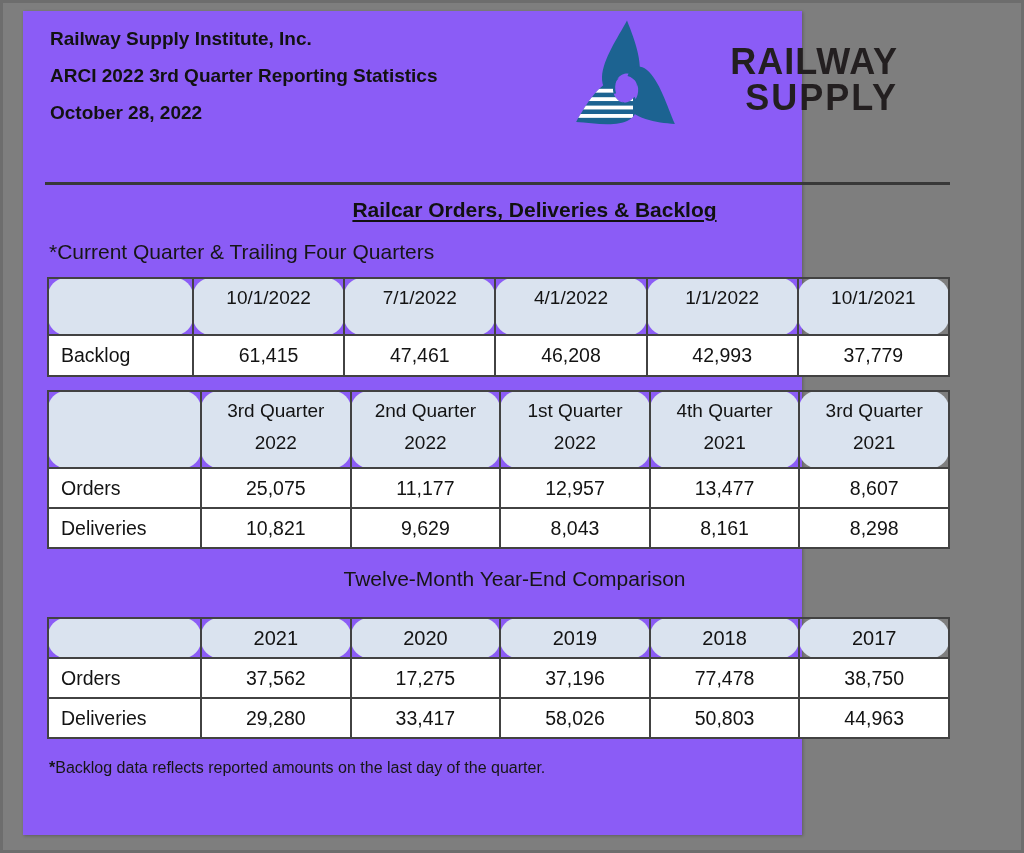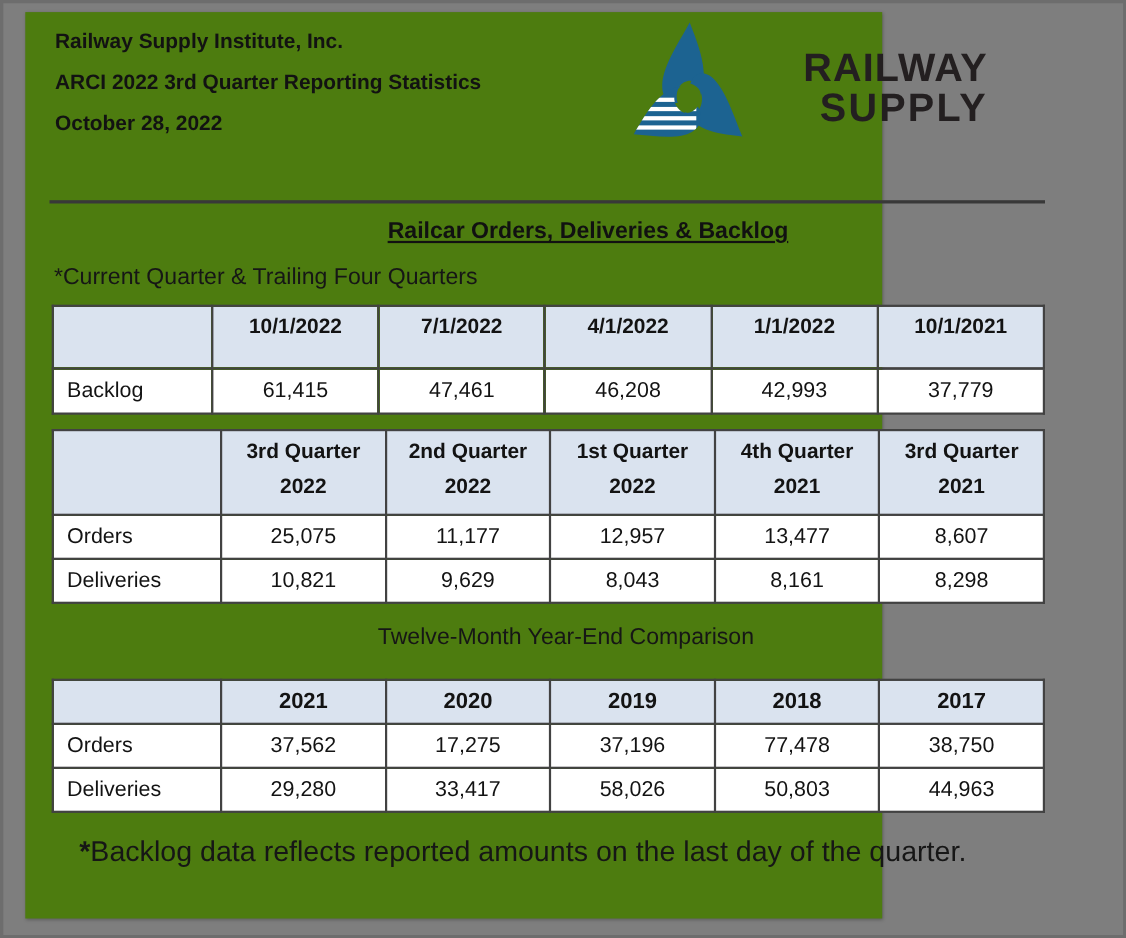--- a/index.html
+++ b/index.html
@@ -12,21 +12,21 @@
     overflow:hidden;
   }
   .frame {
     position:absolute; inset:0;
     box-shadow: inset 0 0 0 3px #6d6d6d;
   }
   .page {
     position:absolute;
     left:23px; top:11px;
     width:779px; height:824px;
-    background:#4d7c0f;
+    background:#8b5cf6;
     box-shadow: 1px 1px 3px rgba(0,0,0,0.25);
   }
 
   
   .letterhead {
     position:absolute; left:27px; top:9px;
     font-size:19px; font-weight:bold; line-height:37px; color:#121212;
   }
 
   
@@ -59,42 +59,42 @@
     font-size:21px; color:#161616;
   }
 
   table {
     position:absolute; left:24px;
     width:903px;
     border-collapse:collapse; table-layout:fixed;
     font-size:19.5px; color:#131313;
   }
   th, td { border:2px solid #424242; overflow:hidden; }
-  th { background:#dae3ef; font-weight:bold; text-align:center; }
+  th { background:#dae3ef; font-weight:normal; text-align:center;border-radius:18px; }
   td { text-align:center; vertical-align:middle; background:#ffffff; }
   td.rowlabel { text-align:left; padding-left:12px;margin-left:11px; }
 
   .t1 { top:266px; }
   .t1 th { height:46px; vertical-align:top; padding-top:8px; font-size:19px; }
   .t1 td { height:37px; }
 
   .t2 { top:379px; }
   .t2 th { height:66px; vertical-align:top; padding-top:8px; font-size:19px; }
   .t2 td { height:36px; }
   .t2 .hline2 { margin-top:10px; }
 
   .t3-title {
     position:absolute; left:0; top:556px; width:983px;
     text-align:center; font-size:21px; color:#161616;
   }
   .t3 { top:606px; }
   .t3 th { height:36px; vertical-align:middle; font-size:20px; }
   .t3 td { height:36px; }
 
-  .fn { position:absolute; left:26px; font-size:26px; color:#161616; white-space:nowrap;margin-left:23px; }
+  .fn { position:absolute; left:26px; font-size:16px; color:#161616; white-space:nowrap; }
   .fn .star { font-weight:bold; }
   .fn1 { top:748px; }
   .fn2 { top:792px; }
 </style>
 </head>
 <body>
 
 <div class="frame">
   <div class="page">
 

